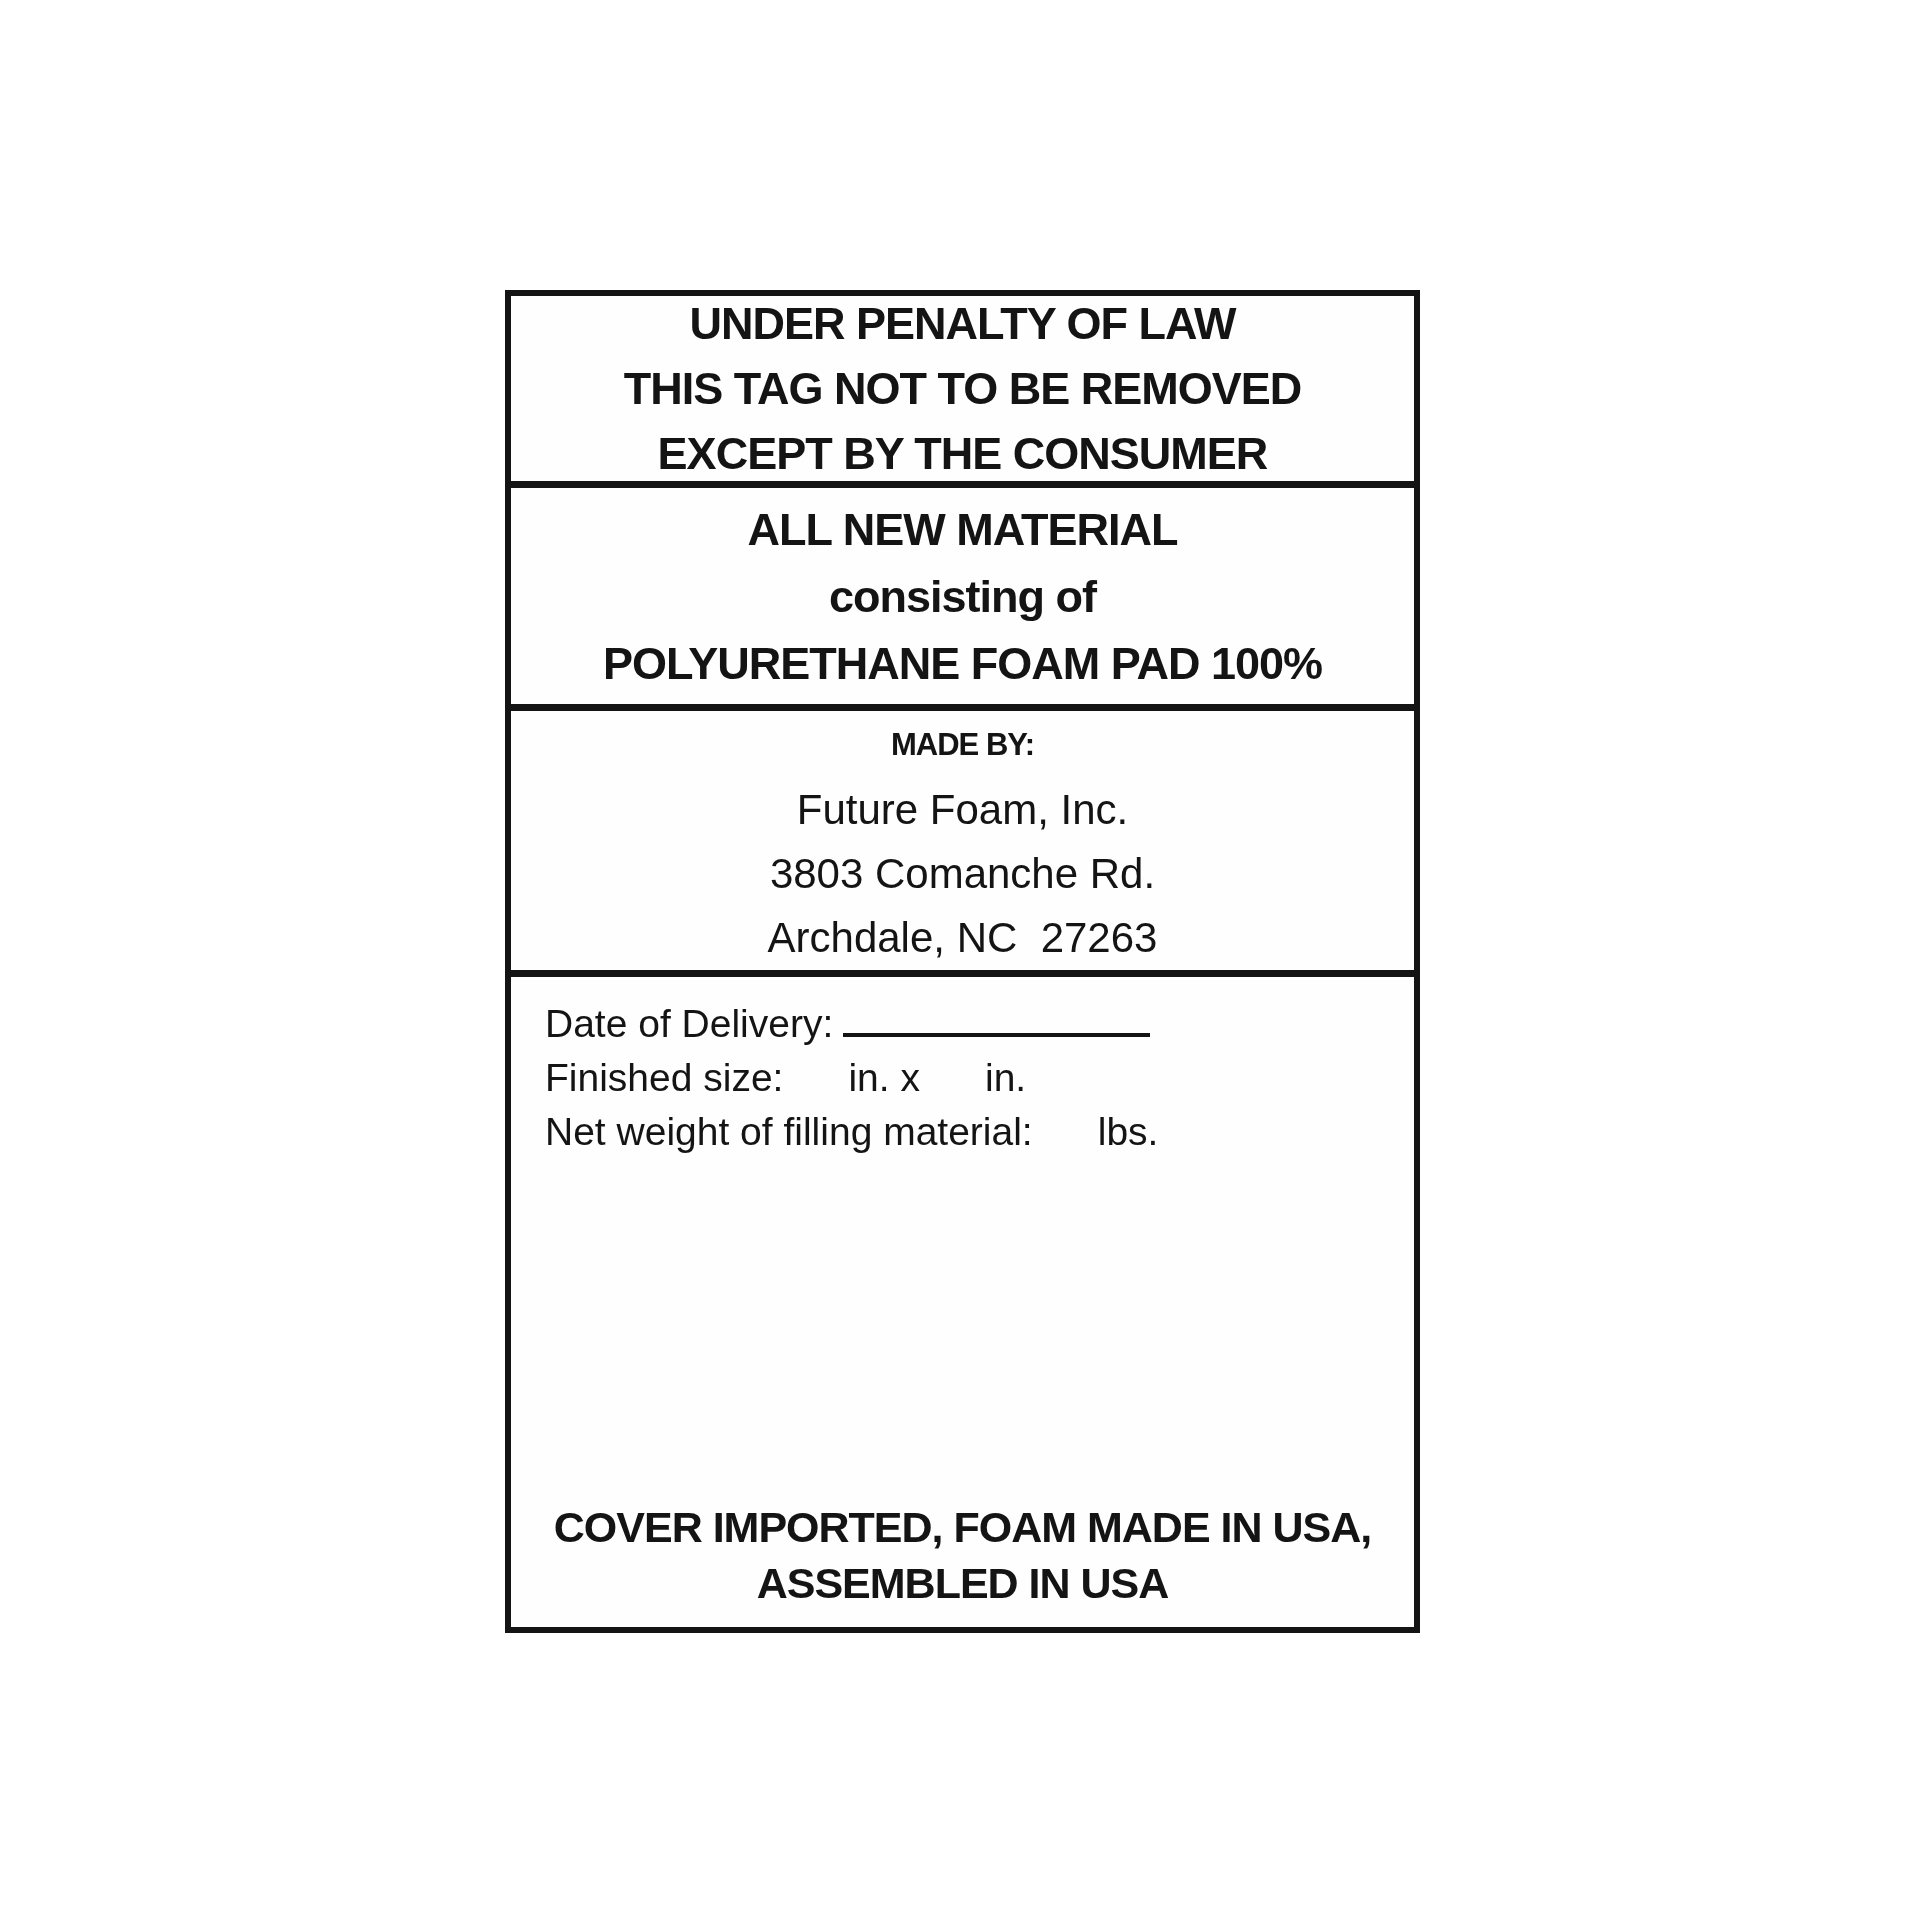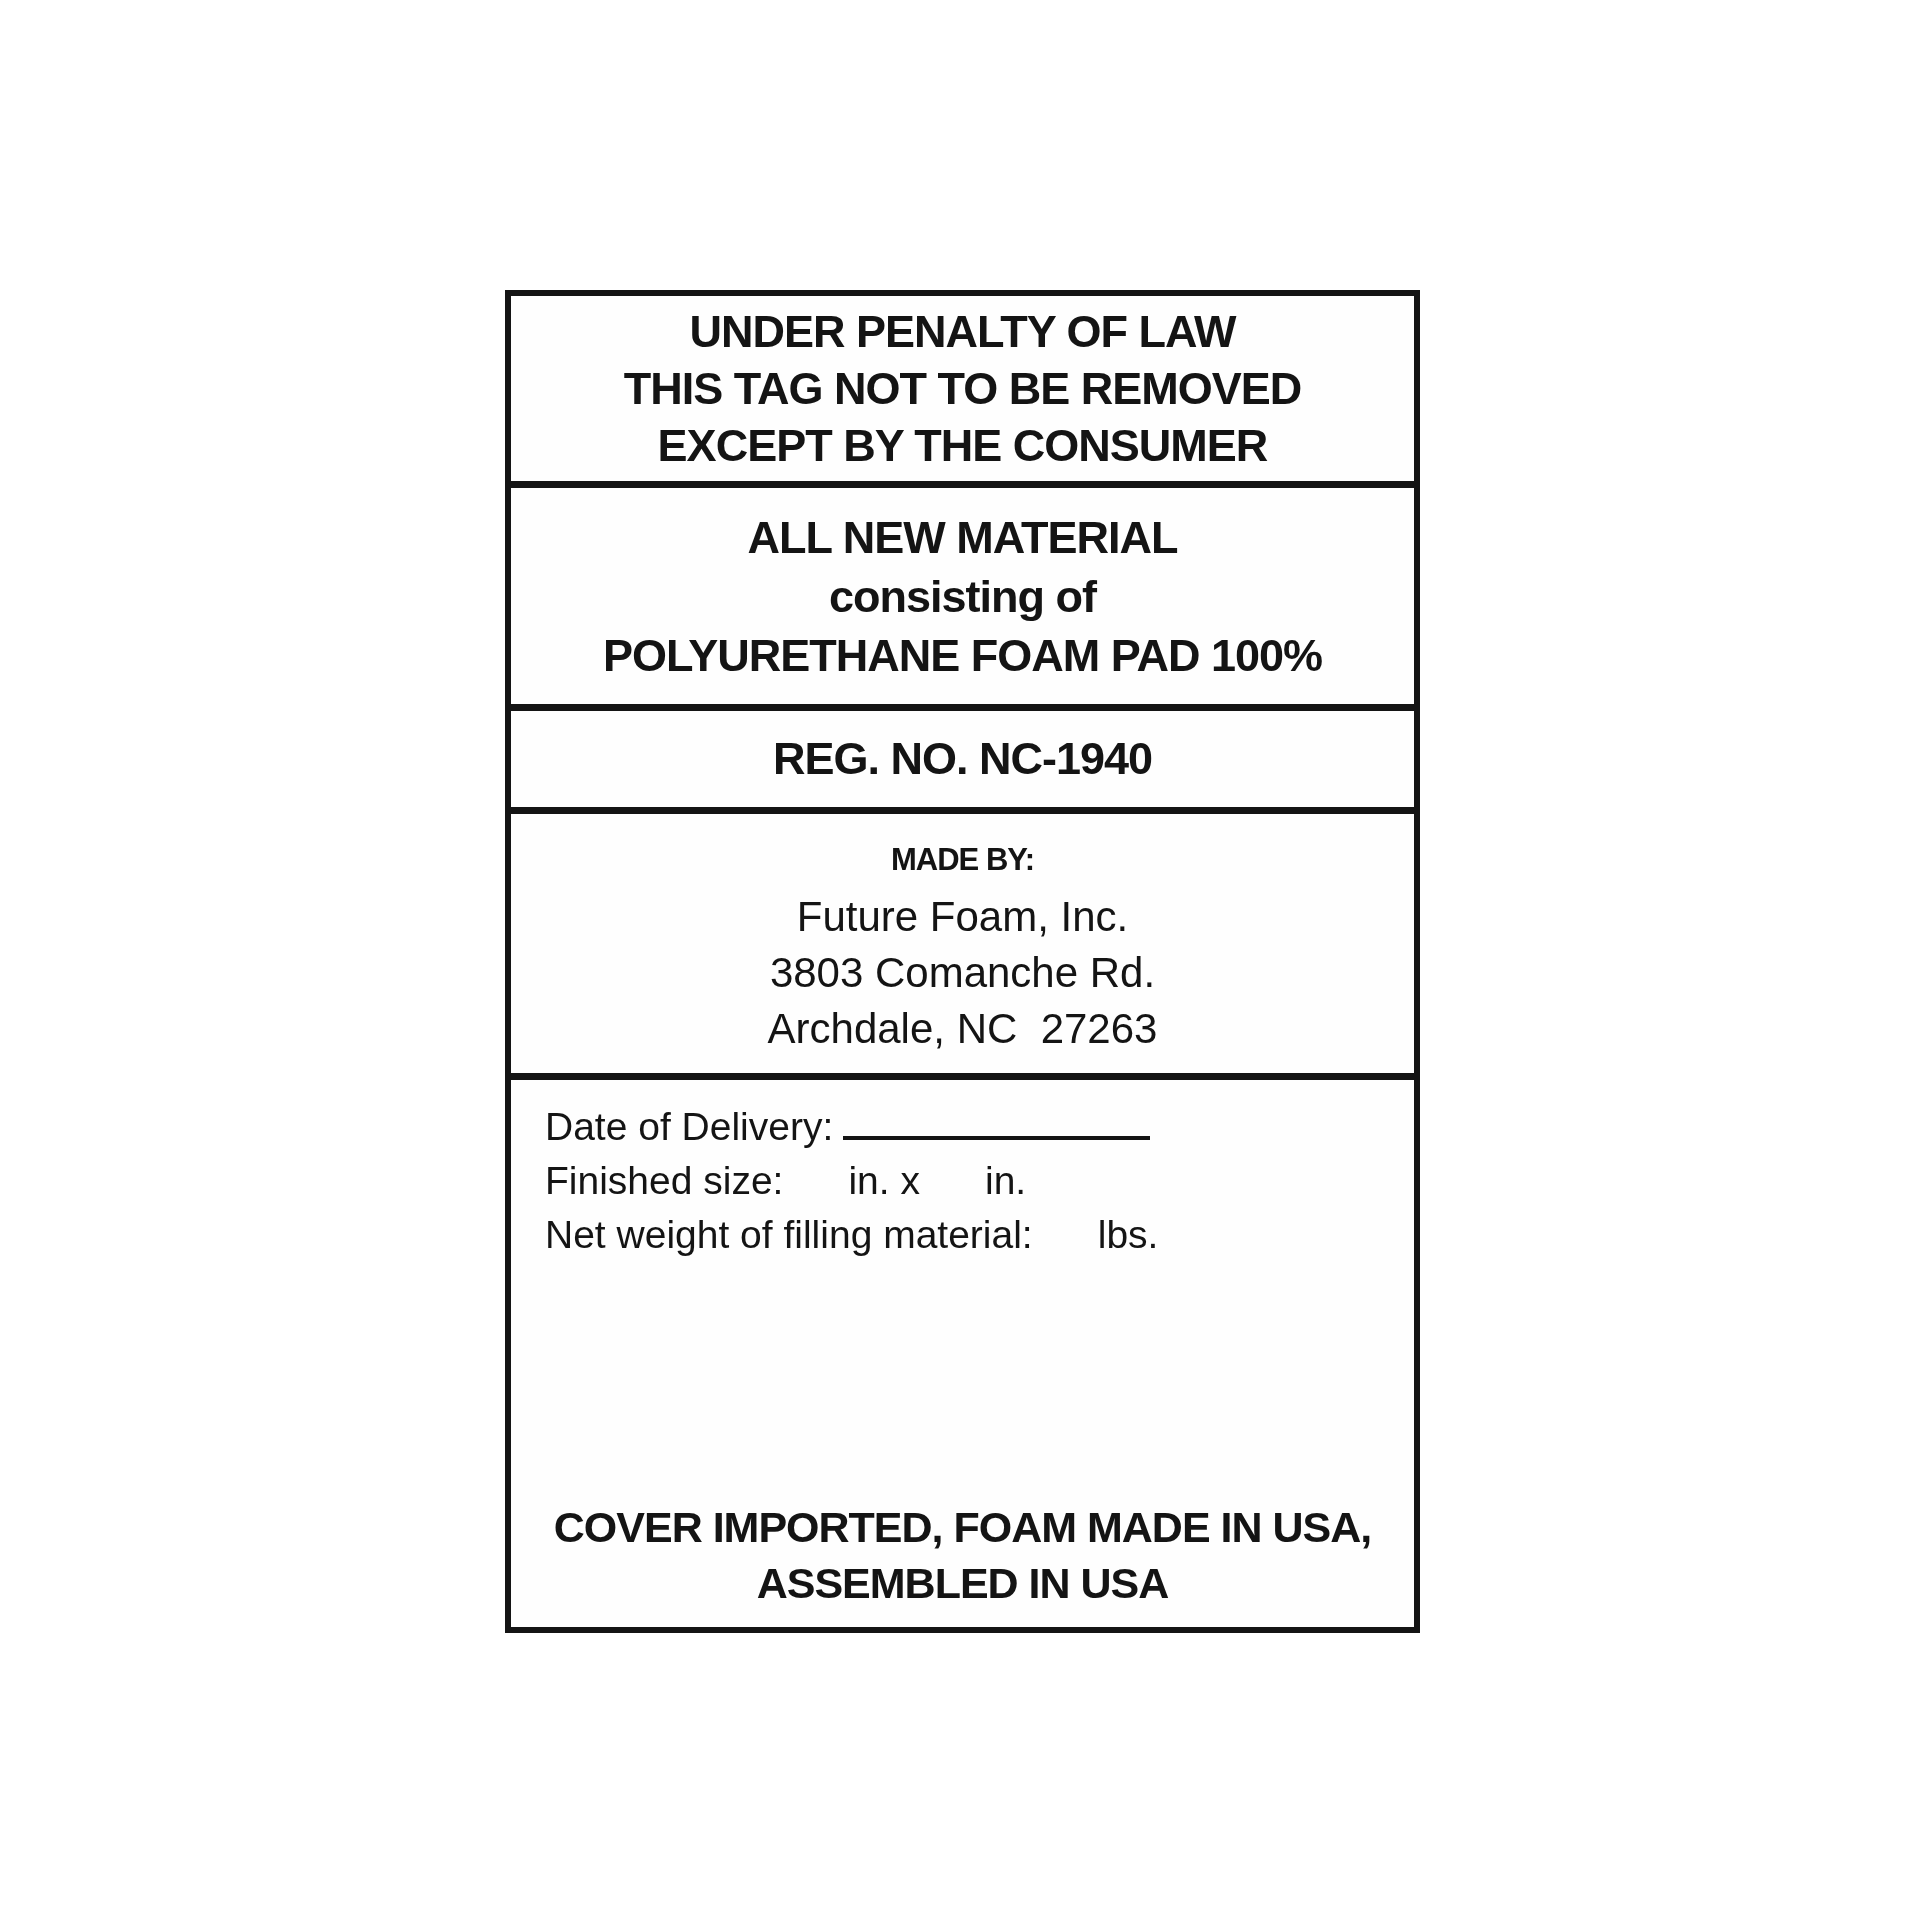--- a/index.html
+++ b/index.html
@@ -28,20 +28,21 @@
     flex-direction: column;
   }
   .section {
     border-bottom: 7px solid #141414;
     display: flex;
     flex-direction: column;
     align-items: center;
     justify-content: center;
     text-align: center;
     flex: 0 0 auto;
+    gap: 8px;
   }
   .sec-penalty   { height: 192px; }
   .sec-material  { height: 223px; }
   .sec-reg       { height: 103px; }
   .sec-cert      { height: 189px; }
   .sec-madeby    { height: 266px; }
   .sec-details   {
     flex: 1 1 auto;
     border-bottom: none;
     display: flex;
@@ -120,23 +121,20 @@
       <div class="bold-line">THIS TAG NOT TO BE REMOVED</div>
       <div class="bold-line">EXCEPT BY THE CONSUMER</div>
     </div>
 
     <div class="section sec-material">
       <div class="bold-line">ALL NEW MATERIAL</div>
       <div class="bold-line">consisting of</div>
       <div class="bold-line">POLYURETHANE FOAM PAD 100%</div>
     </div>
 
-    <div class="section sec-reg">
-      <div class="reg-line">REG. NO. NC-1940</div>
-    </div>
 
 
     <div class="section sec-madeby">
       <div class="madeby-heading">MADE BY:</div>
       <div class="address-line">Future Foam, Inc.</div>
       <div class="address-line">3803 Comanche Rd.</div>
       <div class="address-line">Archdale, NC  27263</div>
     </div>
 
     <div class="section sec-details">

